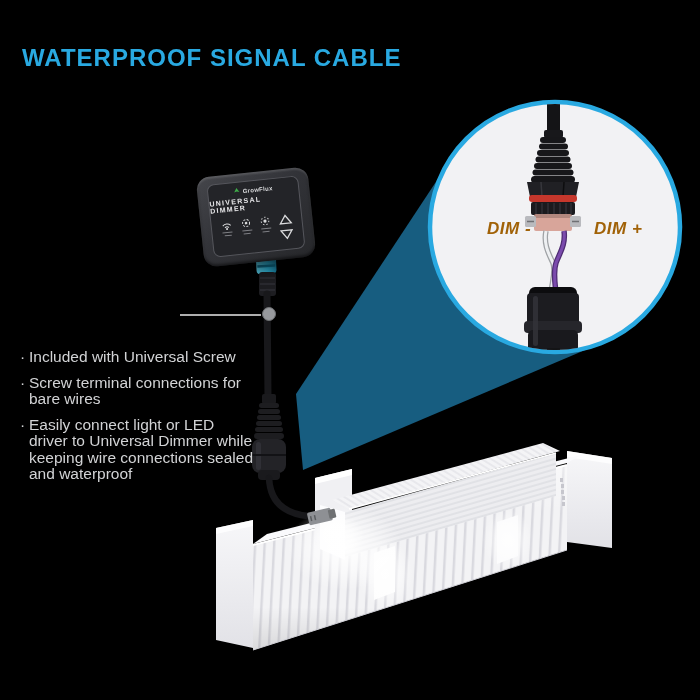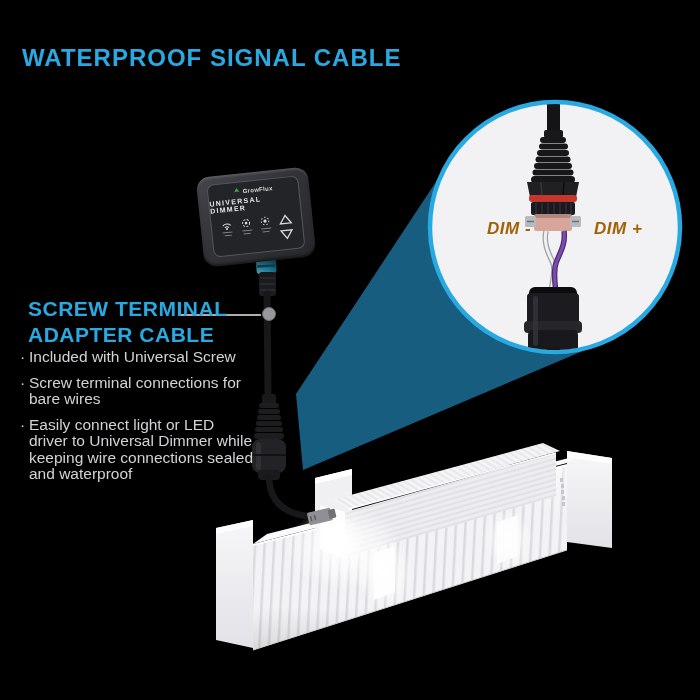--- a/index.html
+++ b/index.html
@@ -282,22 +282,20 @@
             <polygon points="7,1.5 12.5,9.5 1.5,9.5" fill="none" stroke="#d8d9db" stroke-width="1.3"></polygon>
           </svg>
           <svg width="14" height="11" viewBox="0 0 14 11">
             <polygon points="1.5,1.5 12.5,1.5 7,9.5" fill="none" stroke="#d8d9db" stroke-width="1.3"></polygon>
           </svg>
         </div>
       </div>
     </div>
   </div>
 
-  <div class="callout-heading">SCREW TERMINAL
-ADAPTER CABLE</div>
   <div class="bullets">
     <div class="bullet">
       <span class="dot">·</span>
       <span class="btext">Included with Universal Screw</span>
     </div>
     <div class="bullet">
       <span class="dot">·</span>
       <span class="btext">Screw terminal connections for
 bare wires</span>
     </div>

